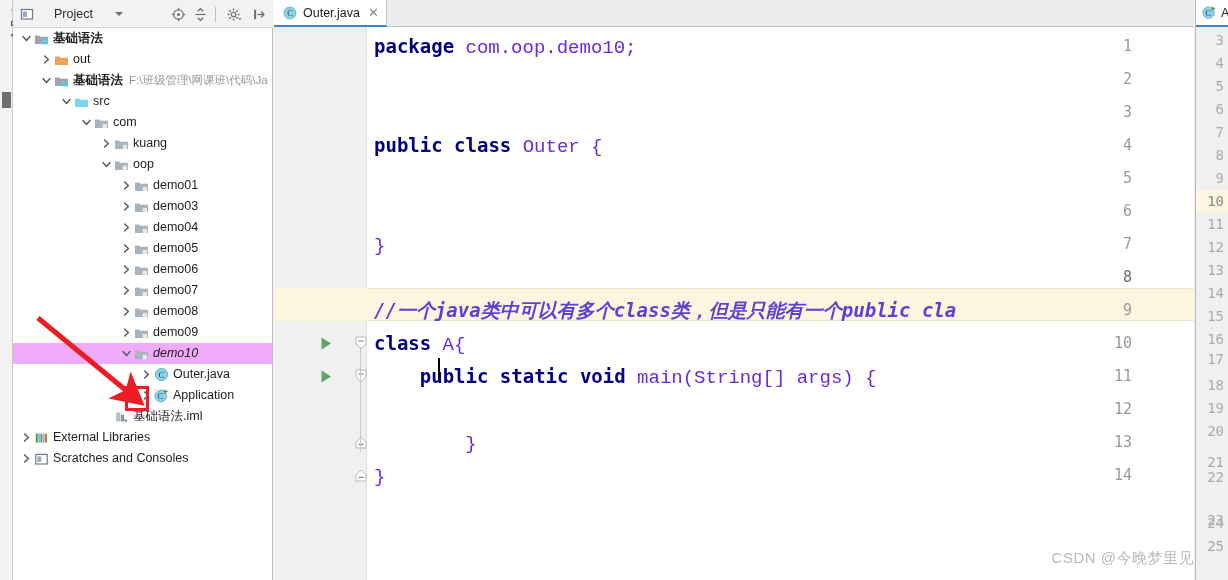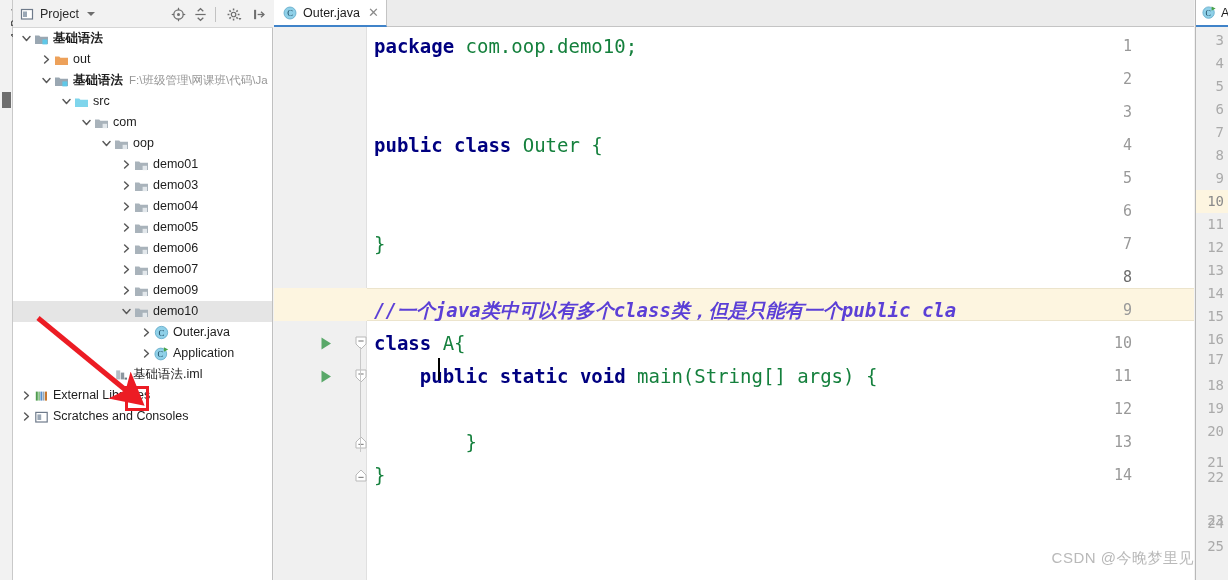--- a/index.html
+++ b/index.html
@@ -48,21 +48,21 @@
     width: 260px; height: 580px;
     background: #ffffff;
     border-right: 1px solid #c0c0c0;
   }
   .proj-header {
     position: absolute; left: 0; top: 0; width: 260px; height: 28px;
     background: #f2f2f2;
     border-bottom: 1px solid #d6d6d6;
     display: flex; align-items: center;
   }
-  .proj-title-wrap { display: flex; align-items: center; gap: 5px; padding-left: 6px; }
+  .proj-title-wrap { display: flex; align-items: center; gap: 19px; padding-left: 6px; }
   .proj-title { font-size: 12.5px; color: #2b2b2b; }
   .caret-down {
     width: 0; height: 0;
     border-left: 4px solid transparent;
     border-right: 4px solid transparent;
     border-top: 4px solid #6d6d6d;
     margin-left: 3px;
   }
   .proj-toolbar {
     position: absolute; right: 4px; top: 0; height: 28px;
@@ -84,21 +84,21 @@
     color: #1d1d1d;
     overflow: hidden;
   }
   .row {
     position: relative;
     height: 21px;
     display: flex; align-items: center;
     white-space: nowrap;
     cursor: default;
   }
-  .row.selected { background: #e5e5e5; }
+  .row.selected { background: #f0abfc; font-style: italic; }
   .arrow {
     width: 14px; height: 21px;
     display: inline-flex; align-items: center; justify-content: center;
     flex: 0 0 14px;
     cursor: pointer;
   }
   .arrow svg { display: block; }
   .ico {
     width: 17px; height: 21px;
     display: inline-flex; align-items: center; justify-content: center;
@@ -175,21 +175,21 @@
     width: 820px; height: 553px;
     font-family: "DejaVu Sans Mono", "Liberation Mono", monospace;
     font-size: 19px;
     line-height: 33px;
     white-space: pre;
     color: #000000;
   }
   .cl { position: absolute; left: 0; height: 33px; white-space: pre; }
   .kw { color: #000080; font-weight: bold; }
   .cmt { color: #5b3fd6; font-style: italic; font-weight: bold; }
-  .plain { color: #15803d; }
+  .plain { color: #6d28d9; font-family: Liberation Mono, monospace; }
 
   .caret-bar {
     position: absolute;
     width: 2px; height: 22px;
     background: #000000;
   }
 
   
   .right-editor {
     position: absolute; left: 1195px; top: 0;
@@ -379,20 +379,34 @@
             <svg width="15" height="14" viewBox="0 0 15 14">
               <path d="M1 3.4 L5.2 3.4 L6.4 4.8 L14 4.8 L14 12 L1 12 Z" fill="#a9b3bb"></path>
               <rect x="8.6" y="7.8" width="4.4" height="4.4" fill="#e3e8ec"></rect>
             </svg>
           </span>
           <span class="lbl">com</span>
         </div>
         <div class="row">
           <span class="arrow" style="margin-left: 86px;">
             <svg width="11" height="11" viewBox="0 0 11 11">
+              <path d="M3.6 2 L7.4 5.5 L3.6 9" fill="none" stroke="#5a5a5a" stroke-width="1.5" stroke-linecap="round" stroke-linejoin="round"></path>
+            </svg>
+          </span>
+          <span class="ico">
+            <svg width="15" height="14" viewBox="0 0 15 14">
+              <path d="M1 3.4 L5.2 3.4 L6.4 4.8 L14 4.8 L14 12 L1 12 Z" fill="#a9b3bb"></path>
+              <rect x="8.6" y="7.8" width="4.4" height="4.4" fill="#e3e8ec"></rect>
+            </svg>
+          </span>
+          <span class="lbl">kuang</span>
+        </div>
+        <div class="row">
+          <span class="arrow" style="margin-left: 86px;">
+            <svg width="11" height="11" viewBox="0 0 11 11">
               <path d="M2 3.6 L5.5 7.4 L9 3.6" fill="none" stroke="#5a5a5a" stroke-width="1.5" stroke-linecap="round" stroke-linejoin="round"></path>
             </svg>
           </span>
           <span class="ico">
             <svg width="15" height="14" viewBox="0 0 15 14">
               <path d="M1 3.4 L5.2 3.4 L6.4 4.8 L14 4.8 L14 12 L1 12 Z" fill="#a9b3bb"></path>
               <rect x="8.6" y="7.8" width="4.4" height="4.4" fill="#e3e8ec"></rect>
             </svg>
           </span>
           <span class="lbl">oop</span>
@@ -473,20 +487,34 @@
               <path d="M3.6 2 L7.4 5.5 L3.6 9" fill="none" stroke="#5a5a5a" stroke-width="1.5" stroke-linecap="round" stroke-linejoin="round"></path>
             </svg>
           </span>
           <span class="ico">
             <svg width="15" height="14" viewBox="0 0 15 14">
               <path d="M1 3.4 L5.2 3.4 L6.4 4.8 L14 4.8 L14 12 L1 12 Z" fill="#a9b3bb"></path>
               <rect x="8.6" y="7.8" width="4.4" height="4.4" fill="#e3e8ec"></rect>
             </svg>
           </span>
           <span class="lbl">demo07</span>
+        </div>
+        <div class="row">
+          <span class="arrow" style="margin-left: 106px;">
+            <svg width="11" height="11" viewBox="0 0 11 11">
+              <path d="M3.6 2 L7.4 5.5 L3.6 9" fill="none" stroke="#5a5a5a" stroke-width="1.5" stroke-linecap="round" stroke-linejoin="round"></path>
+            </svg>
+          </span>
+          <span class="ico">
+            <svg width="15" height="14" viewBox="0 0 15 14">
+              <path d="M1 3.4 L5.2 3.4 L6.4 4.8 L14 4.8 L14 12 L1 12 Z" fill="#a9b3bb"></path>
+              <rect x="8.6" y="7.8" width="4.4" height="4.4" fill="#e3e8ec"></rect>
+            </svg>
+          </span>
+          <span class="lbl">demo08</span>
         </div>
         <div class="row">
           <span class="arrow" style="margin-left: 106px;">
             <svg width="11" height="11" viewBox="0 0 11 11">
               <path d="M3.6 2 L7.4 5.5 L3.6 9" fill="none" stroke="#5a5a5a" stroke-width="1.5" stroke-linecap="round" stroke-linejoin="round"></path>
             </svg>
           </span>
           <span class="ico">
             <svg width="15" height="14" viewBox="0 0 15 14">
               <path d="M1 3.4 L5.2 3.4 L6.4 4.8 L14 4.8 L14 12 L1 12 Z" fill="#a9b3bb"></path>

